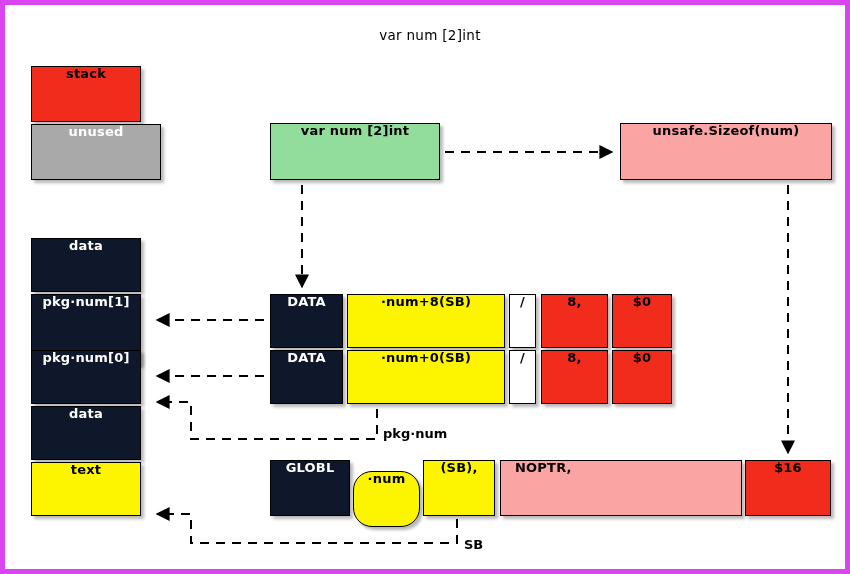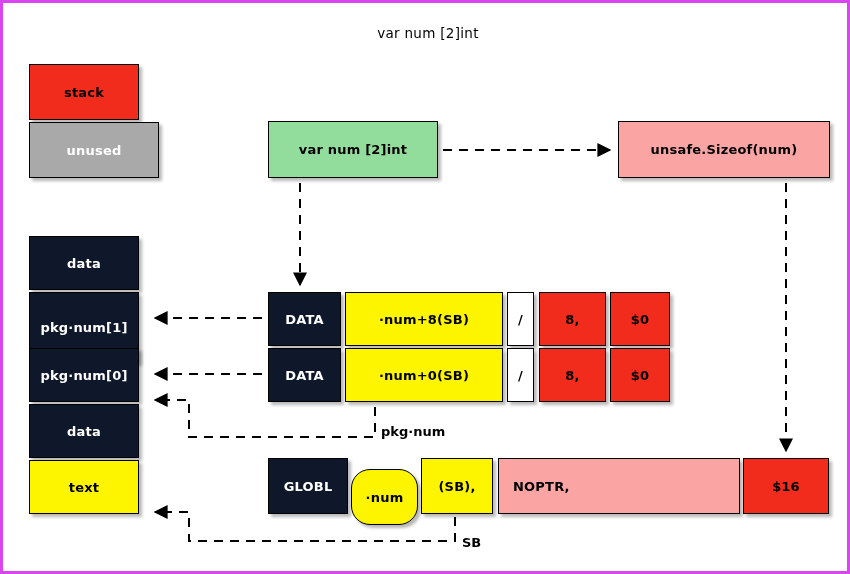--- a/index.html
+++ b/index.html
@@ -9,32 +9,31 @@
     background: #ffffff;
   }
   body {
     font-family: "DejaVu Sans", sans-serif;
   }
   #canvas {
     position: relative;
     width: 850px;
     height: 574px;
     background: #ffffff;
-    border: 3px solid #d946ef;
+    border: 5px solid #d946ef;
     box-sizing: border-box;
     overflow: hidden;
   }
 
   
   .box {
     position: absolute;
     box-sizing: border-box;
     border: 1px solid #000000;
     display: flex;
-    align-items: center;
     justify-content: center;
     font-weight: bold;
     font-size: 13px;
     line-height: 1;
     letter-spacing: 0.2px;
     box-shadow: 3px 3px 3px rgba(0,0,0,0.28);
     text-align: center;
     white-space: nowrap;
   }
   .box.left-align {

